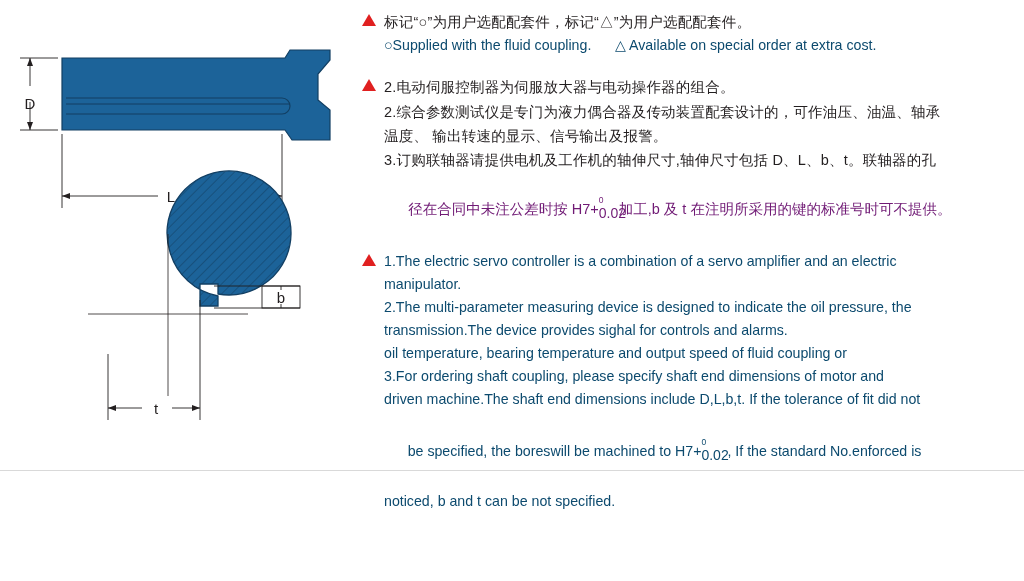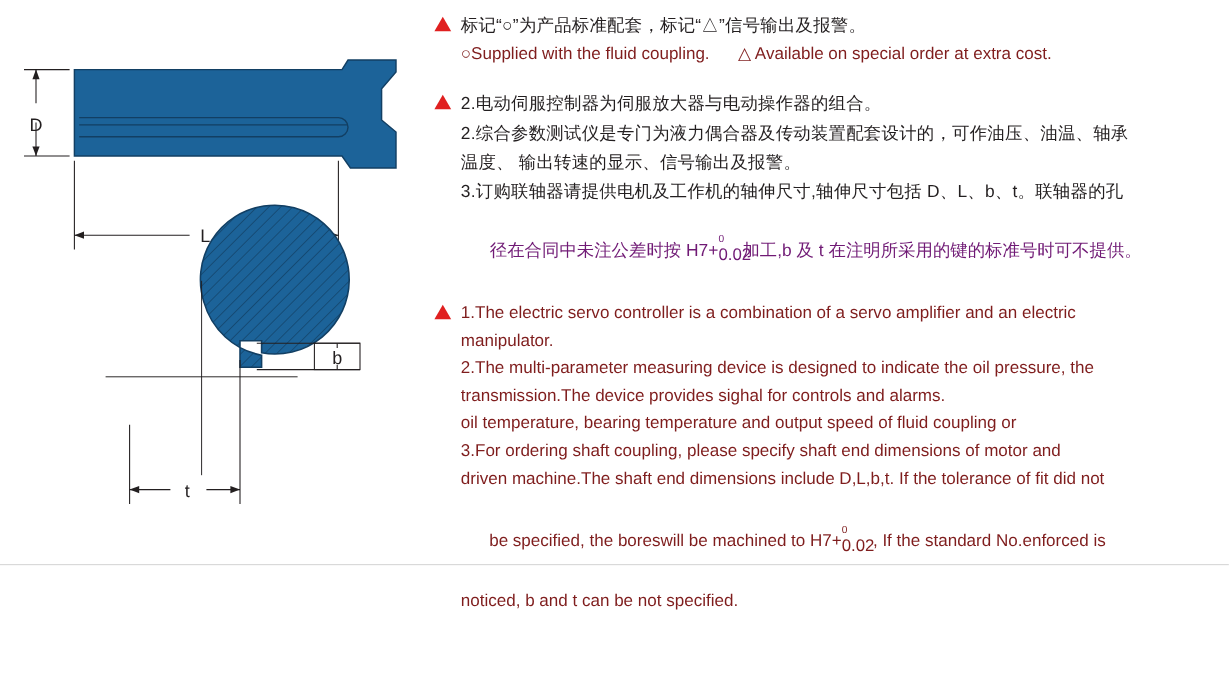--- a/index.html
+++ b/index.html
@@ -59,21 +59,21 @@
   .line-cn {
     font-size: 14.5px;
     line-height: 1.68;
     letter-spacing: 0.2px;
     color: #231f20;
     white-space: pre-wrap;
   }
   .line-en {
     font-size: 14.2px;
     line-height: 1.62;
-    color: #7f1d1d;
+    color: #0c4a6e;
     white-space: pre-wrap;
   }
   .line-mix {
     font-size: 14.5px;
     line-height: 1.68;
     color: #701a75;
     white-space: pre-wrap;
   }
 
   
@@ -183,21 +183,21 @@
       <polygon points="200,408 192,405 192,411" fill="#231f20" stroke="none"></polygon>
     </g>
     <text x="156" y="414" font-size="15" font-family="Liberation Sans, sans-serif" fill="#231f20" text-anchor="middle">t</text>
   </svg>
 </div>
 
 <div id="notes-panel">
 
   <div class="note-block" id="note-symbols">
     <span class="tri-marker"></span>
-    <div class="line-cn">标记“○”为产品标准配套，标记“△”信号输出及报警。</div>
+    <div class="line-cn">标记“○”为用户选配配套件，标记“△”为用户选配配套件。</div>
     <div class="line-en">○Supplied with the fluid coupling.      △ Available on special order at extra cost.</div>
   </div>
 
   <div class="note-block" id="note-cn">
     <span class="tri-marker"></span>
     <div class="line-cn">2.电动伺服控制器为伺服放大器与电动操作器的组合。</div>
     <div class="line-cn">2.综合参数测试仪是专门为液力偶合器及传动装置配套设计的，可作油压、油温、轴承</div>
     <div class="line-cn">温度、 输出转速的显示、信号输出及报警。</div>
     <div class="line-cn">3.订购联轴器请提供电机及工作机的轴伸尺寸,轴伸尺寸包括 D、L、b、t。联轴器的孔</div>
     <div class="line-mix">

